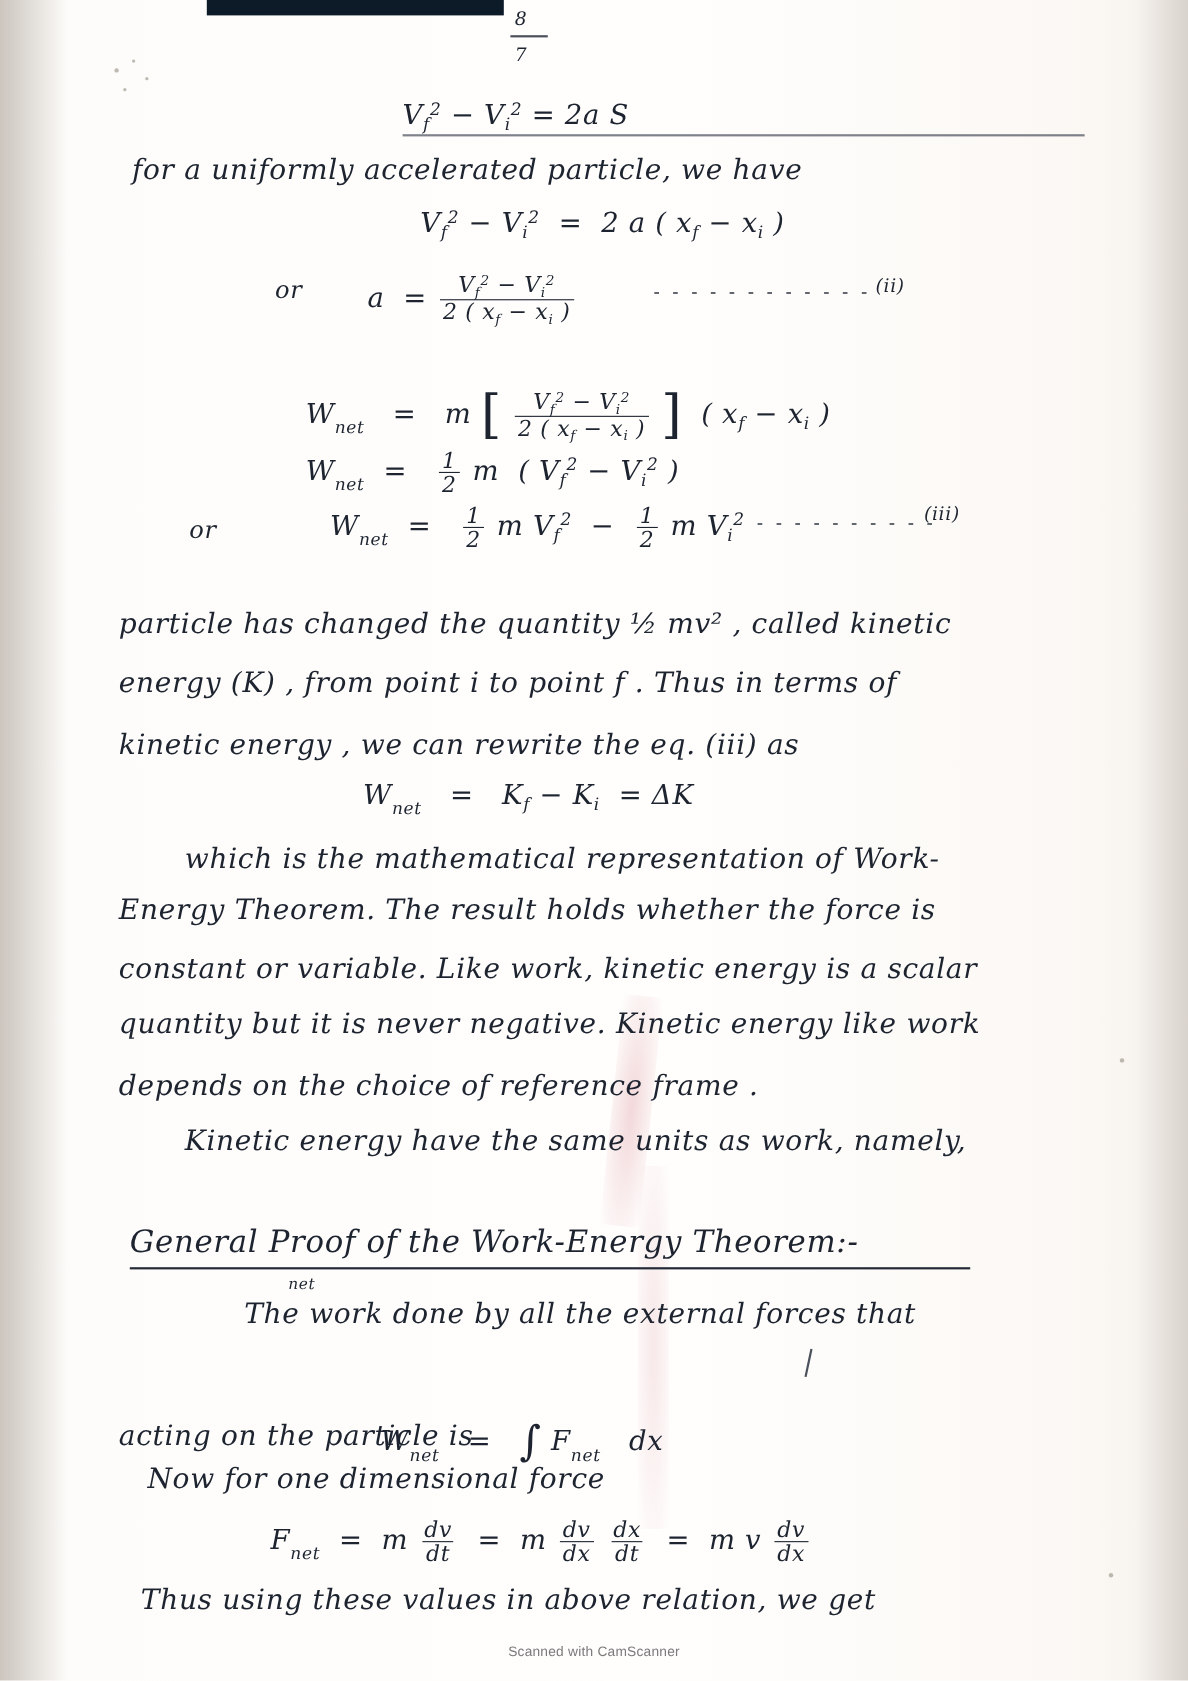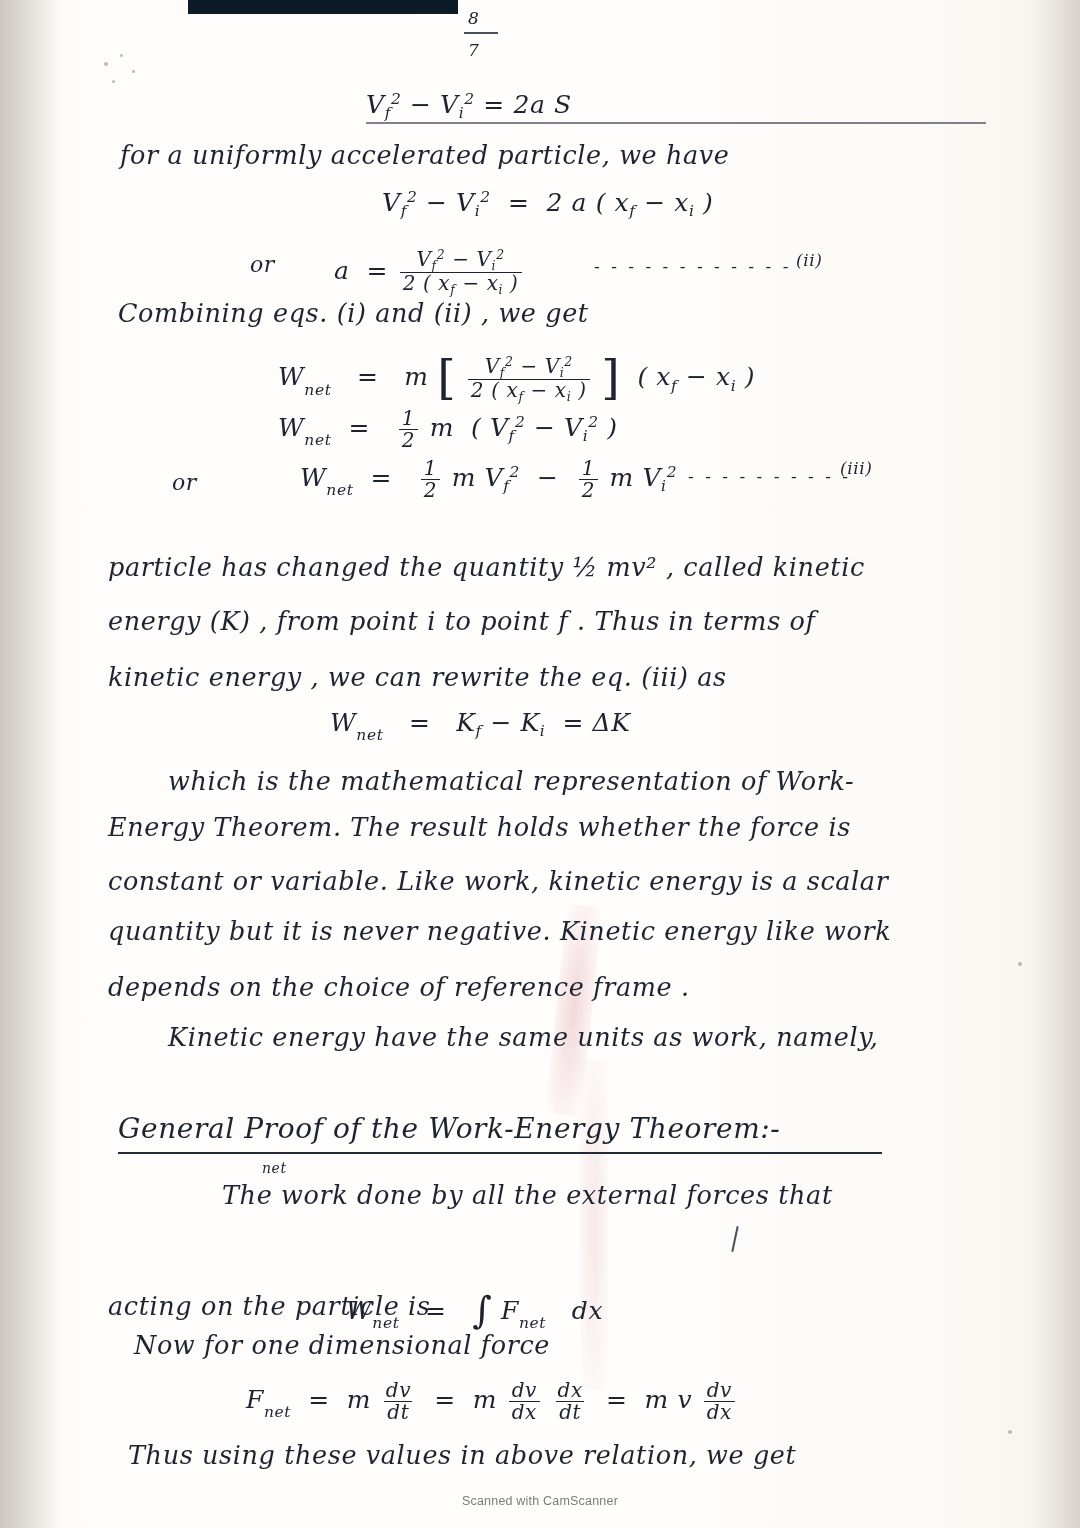--- a/index.html
+++ b/index.html
@@ -197,21 +197,20 @@
   <div class="hw eq" style="left:334px;top:248px;">
     a &nbsp;=
     <span class="frac">
       <span class="num">V<span class="sub">f</span><span class="sup">2</span> − V<span class="sub">i</span><span class="sup">2</span></span>
       <span class="den">2 ( x<span class="sub">f</span> − x<span class="sub">i</span> )</span>
     </span>
   </div>
   <div class="hw small dots" style="left:594px;top:256px;">- - - - - - - - - - - -</div>
   <div class="hw small" style="left:796px;top:250px;">(ii)</div>
 
-  <div class="hw bodyline" style="left:118px;top:298px;">Combining eqs. (i)  and  (ii) ,  we get</div>
 
   <div class="hw eq" style="left:278px;top:350px;">
     <span>W</span><span class="sub" style="vertical-align:-0.6em;">net</span>
     &nbsp; = &nbsp; m
     <span class="brk">[</span>
     <span class="frac">
       <span class="num">V<span class="sub">f</span><span class="sup">2</span> − V<span class="sub">i</span><span class="sup">2</span></span>
       <span class="den">2 ( x<span class="sub">f</span> − x<span class="sub">i</span> )</span>
     </span>
     <span class="brk">]</span>

